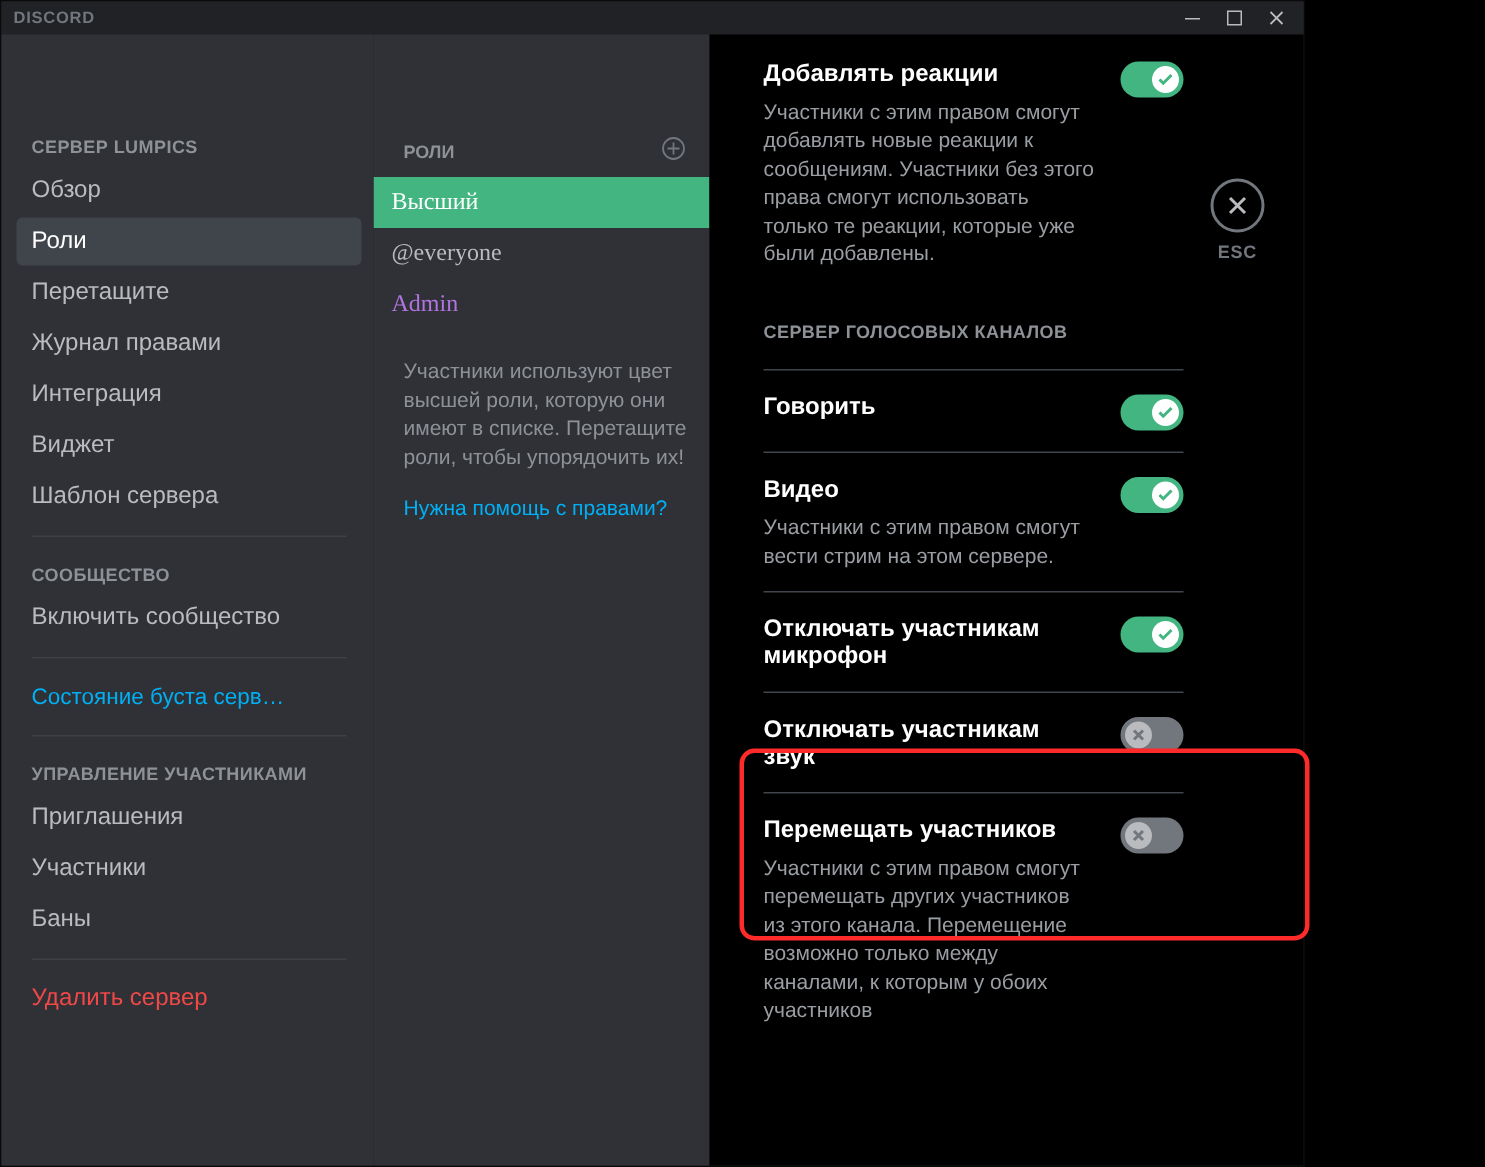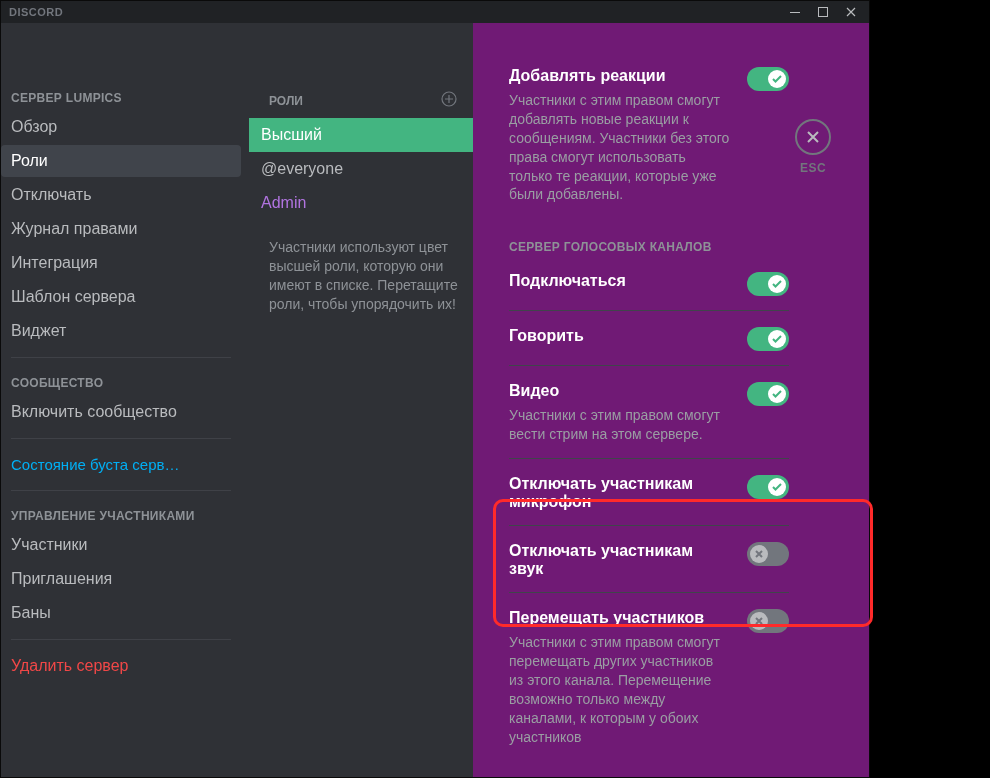--- a/index.html
+++ b/index.html
@@ -6,55 +6,55 @@
   html, body { width: 990px; height: 778px; overflow: hidden; font-family: "Whitney", "Helvetica Neue", Helvetica, Arial, sans-serif; background: #000; }
   .frame { position: relative; width: 870px; height: 778px; background: #202225; border: 1px solid #0a0a0a; }
   
   .titlebar { height: 22px; background: #202225; display: flex; align-items: center; justify-content: space-between; padding: 0 4px 0 8px; }
   .titlebar .brand { color: #72767d; font-size: 11px; font-weight: 700; letter-spacing: 0.5px; }
   .wbtns { display: flex; gap: 0; }
   .wbtn { width: 28px; height: 22px; display:flex; align-items:center; justify-content:center; color:#b9bbbe; }
   .wbtn svg { width: 12px; height: 12px; }
   
   .body { position: absolute; top: 22px; bottom: 0; left: 0; right: 0; display:flex; }
-  .col-left { width: 248px; background:#2f3136; padding: 60px 8px 0 0; overflow:hidden; }
+  .col-left { width: 248px; background:#2f3136; padding: 60px 8px 0 10px; overflow:hidden; }
   .col-mid  { width: 224px; background:#2f3136; padding: 60px 10px 0 10px; overflow:hidden; }
-  .col-right{ flex:1; background:#701a75; padding: 44px 80px 0 36px; overflow:hidden; position:relative; }
+  .col-right{ flex:1; background:#000000; padding: 18px 80px 0 36px; overflow:hidden; position:relative;text-decoration:underline; }
   
   .section-header { color:#8e9297; font-size:12px; font-weight:700; letter-spacing:.3px; padding: 8px 10px 6px; }
   .nav-item { color:#b9bbbe; font-size:16px; padding:7px 10px; border-radius:4px; margin-bottom:2px; cursor:pointer; white-space:nowrap; overflow:hidden; text-overflow:ellipsis; }
   .nav-item.active { background:#40444b; color:#fff; }
   .nav-item.link { color:#00aff4; font-size:15px; }
   .nav-item.danger { color:#f04747; }
   .divider { height:1px; background:#3f4147; margin:10px 10px; }
   
   .roles-head { display:flex; justify-content:space-between; align-items:center; color:#8e9297; font-size:12px; font-weight:700; padding:8px 6px 8px 10px;}
   .roles-head .plus { color:#72767d; }
-  .role-item { font-size:16px; padding:8px 12px; border-radius:0; margin:0 -10px 0 -10px; color:#b9bbbe; cursor:pointer;}
+  .role-item { font-size:16px; padding:8px 12px; border-radius:0; margin:0 -10px 0 -10px; color:#b9bbbe; cursor:pointer;font-family:Liberation Serif, serif;}
   .role-item.selected { background:#43b581; color:#fff; font-weight:500; }
   .role-item.admin { color:#b174e0; }
   .roles-tip { color:#8e9297; font-size:14px; line-height:1.35; padding:18px 4px 0 10px; }
   .roles-help { color:#00aff4; font-size:14px; padding:16px 4px 0 10px; cursor:pointer;}
   
   .perm-block { margin-bottom:18px; }
   .perm-row { display:flex; align-items:flex-start; justify-content:space-between; gap:16px; }
   .perm-title { color:#fff; font-size:16px; font-weight:600; }
   .perm-desc { color:#9a9ea3; font-size:14px; line-height:1.35; margin-top:6px; max-width: 360px;}
   .perm-sep { height:1px; background:#40444b; margin:14px 0 16px; }
   .sect-title { color:#8e9297; font-size:12px; font-weight:700; letter-spacing:.3px; margin: 36px 0 18px;}
   
   .toggle { width:42px; height:24px; border-radius:14px; position:relative; flex:0 0 42px; cursor:pointer;}
   .toggle .knob { position:absolute; top:3px; width:18px; height:18px; border-radius:50%; display:flex; align-items:center; justify-content:center;}
   .toggle.on { background:#43b581; }
   .toggle.on .knob { right:3px; background:#fff; color:#43b581; }
   .toggle.off { background:#72767d; }
   .toggle.off .knob { left:3px; background:#b9bbbe; color:#72767d; }
   .toggle .knob svg { width:12px; height:12px; }
   
-  .esc-wrap { position:absolute; top:60px; right:38px; text-align:center; }
+  .esc-wrap { position:absolute; top:60px; right:26px; text-align:center; }
   .esc-circle { width:36px; height:36px; border:2px solid #72767d; border-radius:50%; display:flex; align-items:center; justify-content:center; color:#b9bbbe; cursor:pointer;}
   .esc-label { color:#72767d; font-size:12px; font-weight:600; margin-top:6px; letter-spacing:.5px;}
   
   .highlight { position:absolute; border:3px solid #ff2a2a; border-radius:10px; pointer-events:none; }
 </style>
 </head>
 <body>
 
 <div class="frame">
   <div class="titlebar">
@@ -77,53 +77,54 @@
         </div>
     </div>
   </div>
 
   <div class="body">
 
     <div class="col-left">
       <div class="section-header">СЕРВЕР LUMPICS</div>
       <div class="nav-item">Обзор</div>
       <div class="nav-item active">Роли</div>
-      <div class="nav-item">Отключать</div>
+      <div class="nav-item">Перетащите</div>
       <div class="nav-item">Журнал правами</div>
       <div class="nav-item">Интеграция</div>
+      <div class="nav-item">Виджет</div>
       <div class="nav-item">Шаблон сервера</div>
-      <div class="nav-item">Виджет</div>
       <div class="divider"></div>
       <div class="section-header">СООБЩЕСТВО</div>
       <div class="nav-item">Включить сообщество</div>
       <div class="divider"></div>
       <div class="nav-item link">Состояние буста серв…</div>
       <div class="divider"></div>
       <div class="section-header">УПРАВЛЕНИЕ УЧАСТНИКАМИ</div>
+      <div class="nav-item">Приглашения</div>
       <div class="nav-item">Участники</div>
-      <div class="nav-item">Приглашения</div>
       <div class="nav-item">Баны</div>
       <div class="divider"></div>
       <div class="nav-item danger">Удалить сервер</div>
     </div>
 
     <div class="col-mid">
       <div class="roles-head">
         <span>РОЛИ</span>
         <span class="plus">
           <svg width="16" height="16" viewBox="0 0 16 16">
               <circle cx="8" cy="8" r="7" fill="none" stroke="currentColor" stroke-width="1.2"></circle>
               <path d="M8 4v8M4 8h8" stroke="currentColor" stroke-width="1.2"></path>
             </svg>
         </span>
       </div>
       <div class="role-item selected">Высший</div>
       <div class="role-item">@everyone</div>
       <div class="role-item admin">Admin</div>
       <div class="roles-tip">Участники используют цвет высшей роли, которую они имеют в списке. Перетащите роли, чтобы упорядочить их!</div>
+      <div class="roles-help">Нужна помощь с правами?</div>
     </div>
 
     <div class="col-right">
 
       <div class="perm-block">
         <div class="perm-row">
           <div>
             <div class="perm-title">Добавлять реакции</div>
             <div class="perm-desc">Участники с этим правом смогут добавлять новые реакции к сообщениям. Участники без этого права смогут использовать только те реакции, которые уже были добавлены.</div>
           </div>
@@ -133,30 +134,20 @@
                   <path d="M2 6l2.5 2.5L10 3" fill="none" stroke="currentColor" stroke-width="2"></path>
                 </svg>
               </div>
             </div>
         </div>
       </div>
 
       <div class="sect-title">СЕРВЕР ГОЛОСОВЫХ КАНАЛОВ</div>
 
       <div class="perm-block">
-        <div class="perm-row">
-          <div class="perm-title">Подключаться</div>
-          <div class="toggle on">
-              <div class="knob">
-                <svg viewBox="0 0 12 12">
-                  <path d="M2 6l2.5 2.5L10 3" fill="none" stroke="currentColor" stroke-width="2"></path>
-                </svg>
-              </div>
-            </div>
-        </div>
         <div class="perm-sep"></div>
         <div class="perm-row">
           <div class="perm-title">Говорить</div>
           <div class="toggle on">
               <div class="knob">
                 <svg viewBox="0 0 12 12">
                   <path d="M2 6l2.5 2.5L10 3" fill="none" stroke="currentColor" stroke-width="2"></path>
                 </svg>
               </div>
             </div>

